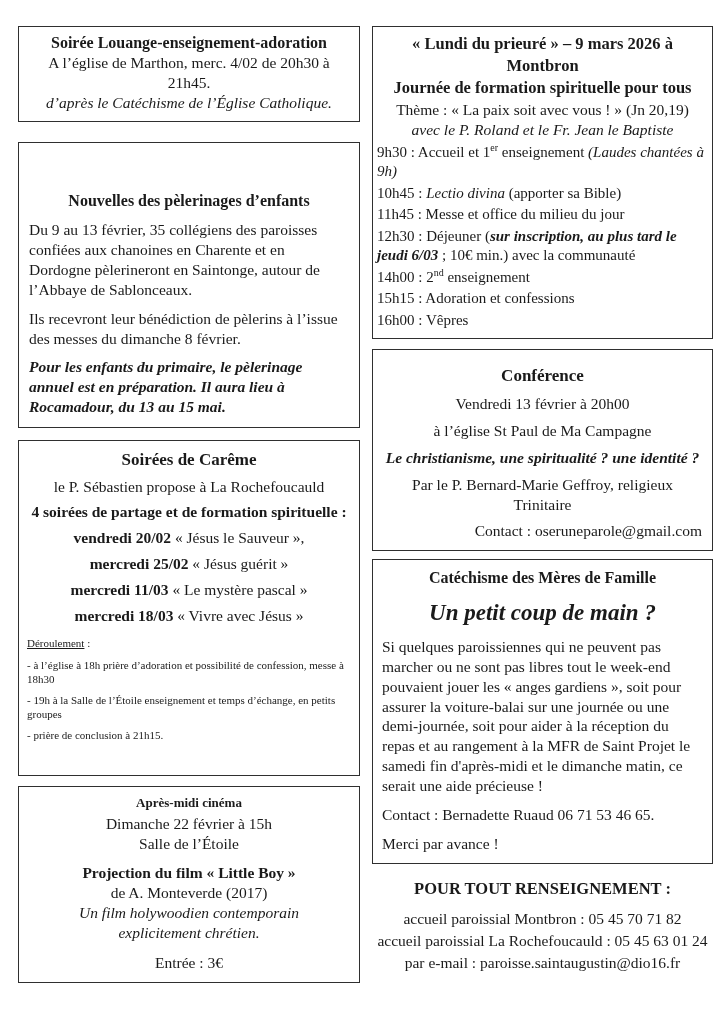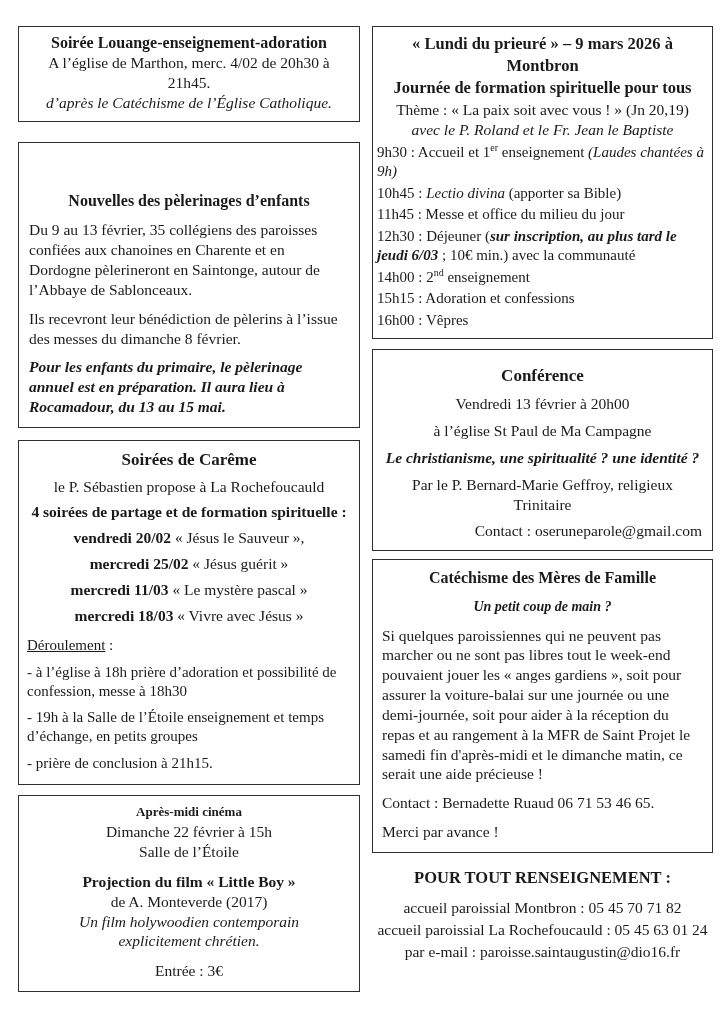--- a/index.html
+++ b/index.html
@@ -27,25 +27,25 @@
   
   .box-louange{padding:6px 10px 8px;text-align:center;margin-bottom:20px;}
   .box-louange .title{font-weight:bold;font-size:16px;}
   .box-pelerinages{padding:8px 10px 10px;margin-bottom:12px;}
   .box-pelerinages .title{font-weight:bold;font-size:16px;text-align:center;margin-bottom:4px;margin-top:40px;}
   .box-pelerinages p{margin-top:9px;}
   .bi{font-weight:bold;font-style:italic;}
   .it{font-style:italic;}
   .bd{font-weight:bold;}
 
-  .box-careme{padding:8px 8px 4px;margin-bottom:10px;}
+  .box-careme{padding:8px 8px 26px;margin-bottom:10px;}
   .box-careme .title{font-weight:bold;font-size:17px;text-align:center;margin-bottom:6px;}
   .careme-head{text-align:center;}
   .careme-head div{margin:6px 0;}
-  .careme-items{margin-top:10px;font-size:15px;}
+  .careme-items{margin-top:10px;font-size:11px;}
   .careme-items .label-line{margin:6px 0 8px;}
   .underline{text-decoration:underline;}
   .careme-items p{margin:7px 0;}
 
   .box-cinema{padding:8px 12px 10px;text-align:center;}
   .box-cinema .title{font-weight:bold;font-size:13px;margin-bottom:2px;}
   .box-cinema .grp{margin-top:10px;}
 
   
   .box-prieure{padding:6px 4px 8px;}
@@ -57,21 +57,21 @@
   .schedule .line{margin-top:2px;}
   sup{font-size:10px;vertical-align:super;line-height:0;}
 
   .box-conference{margin-top:10px;padding:8px 10px 9px;text-align:center;}
   .box-conference .title{font-weight:bold;font-size:17px;margin-bottom:4px;}
   .box-conference div{margin-top:7px;}
   .box-conference .contact{text-align:right;}
 
   .box-meres{margin-top:8px;padding:8px 9px 10px;}
   .box-meres .title{font-weight:bold;font-size:16px;text-align:center;}
-  .box-meres .subtitle{font-weight:bold;font-style:italic;font-size:14px;text-align:center;margin:9px 0 10px;}
+  .box-meres .subtitle{font-weight:bold;font-style:italic;font-size:23px;text-align:center;margin:9px 0 10px;}
   .box-meres p{margin-top:9px;}
 
   .renseignement{margin-top:14px;text-align:center;}
   .renseignement .title{font-weight:bold;font-size:16.5px;margin-bottom:10px;}
   .renseignement div.line{margin-top:2px;}
 </style>
 </head>
 <body>
 
 <div class="page">

